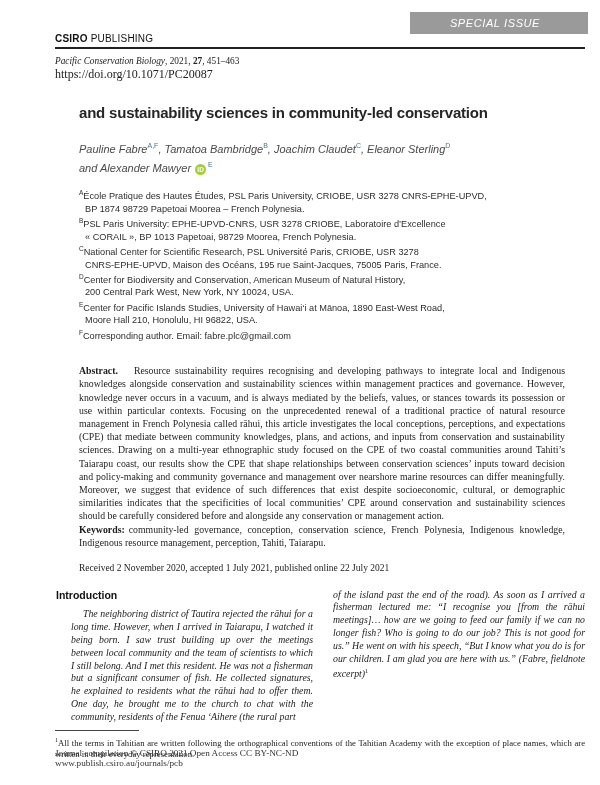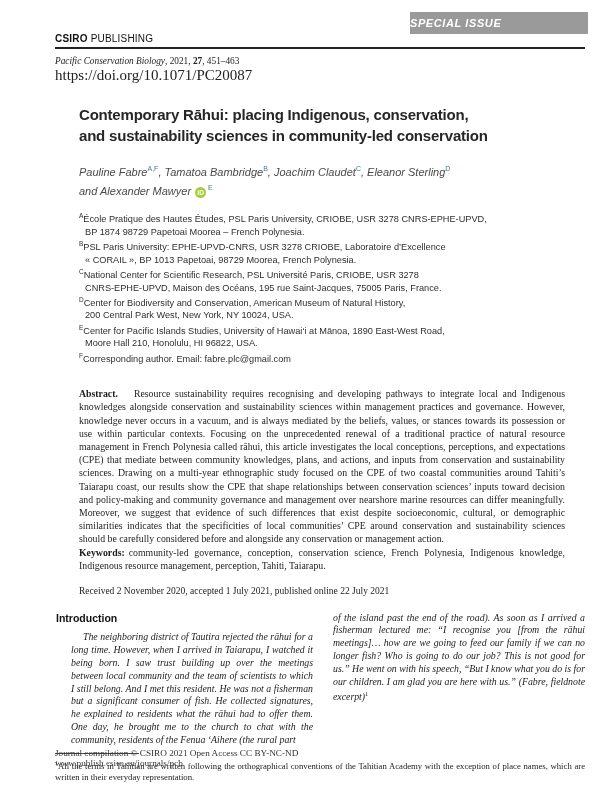--- a/index.html
+++ b/index.html
@@ -1,29 +1,29 @@
 <!DOCTYPE html>
 <html><head>
 <meta charset="utf-8">
 <style>
   html,body{margin:0;padding:0;background:#e8e8e8;}
   .page{position:relative;width:600px;height:785px;background:#ffffff;margin:0 auto;
         font-family:"Liberation Serif",serif;color:#1c1c1c;overflow:hidden;box-sizing:border-box;}
   .banner{position:absolute;top:12px;right:12px;width:178px;height:22px;background:#9a9a9a;
-          color:#fff;font-family:"Liberation Sans",sans-serif;font-weight:bold;font-style:italic;
-          font-size:11px;line-height:22px;text-align:left;padding-right:8px;box-sizing:border-box;
+          color:#fff;font-family:"Liberation Sans",sans-serif;font-weight:normal;font-style:italic;
+          font-size:11px;line-height:22px;text-align:center;padding-right:8px;box-sizing:border-box;
           letter-spacing:0.6px;}
   .content{padding:33px 15px 0 55px;}
   .publisher{font-family:"Liberation Sans",sans-serif;font-size:10px;color:#111;letter-spacing:0.2px;}
   .publisher .b{font-weight:bold;}
   .rule{border-top:2px solid #222;margin-top:3px;}
   .cite{margin-top:7px;font-size:9.3px;color:#222;}
   .cite .jn{font-style:italic;}
   .cite .vol{font-weight:bold;}
-  .doi{font-size:15px;margin-top:1px;color:#222;}
+  .doi{font-size:12px;margin-top:1px;color:#222;}
   .front{margin-left:24px;margin-right:20px;}
   .title{margin-top:20px;font-family:"Liberation Sans",sans-serif;font-weight:bold;font-size:15px;
          line-height:21px;color:#262626;letter-spacing:-0.2px;}
   .authors{margin-top:15px;font-family:"Liberation Sans",sans-serif;font-style:italic;
            font-size:11px;line-height:15px;color:#4a4a4a;}
   .authors sup{font-size:7px;color:#48788a;font-style:normal;}
   .orcid{display:inline-block;width:11px;height:11px;border-radius:50%;background:#a6ce39;color:#fff;
          font-family:"Liberation Sans",sans-serif;font-style:normal;font-weight:bold;font-size:6.5px;
          line-height:11px;text-align:center;vertical-align:-1px;margin:0 2px 0 4px;cursor:pointer;}
   .affils{margin-top:12px;font-family:"Liberation Sans",sans-serif;font-size:9.2px;
@@ -70,21 +70,20 @@
     <div class="rule"></div>
 
     <div class="cite">
       <span class="jn">Pacific Conservation Biology</span><span>, 2021, </span><span class="vol">27</span><span>, 451–463</span>
     </div>
     <div class="doi">https://doi.org/10.1071/PC20087</div>
 
     <div class="front">
 
       <div class="title">
-        <div>Contemporary Rāhui: placing Indigenous, conservation,</div>
         <div>and sustainability sciences in community-led conservation</div>
       </div>
 
       <div class="authors">
         <div>
           <span>Pauline Fabre</span><sup>A,F</sup><span>, Tamatoa Bambridge</span><sup>B</sup><span>, Joachim Claudet</span><sup>C</sup><span>, Eleanor Sterling</span><sup>D</sup>
         </div>
         <div>
           <span>and Alexander Mawyer</span><span class="orcid">iD</span><sup>E</sup>
         </div>

